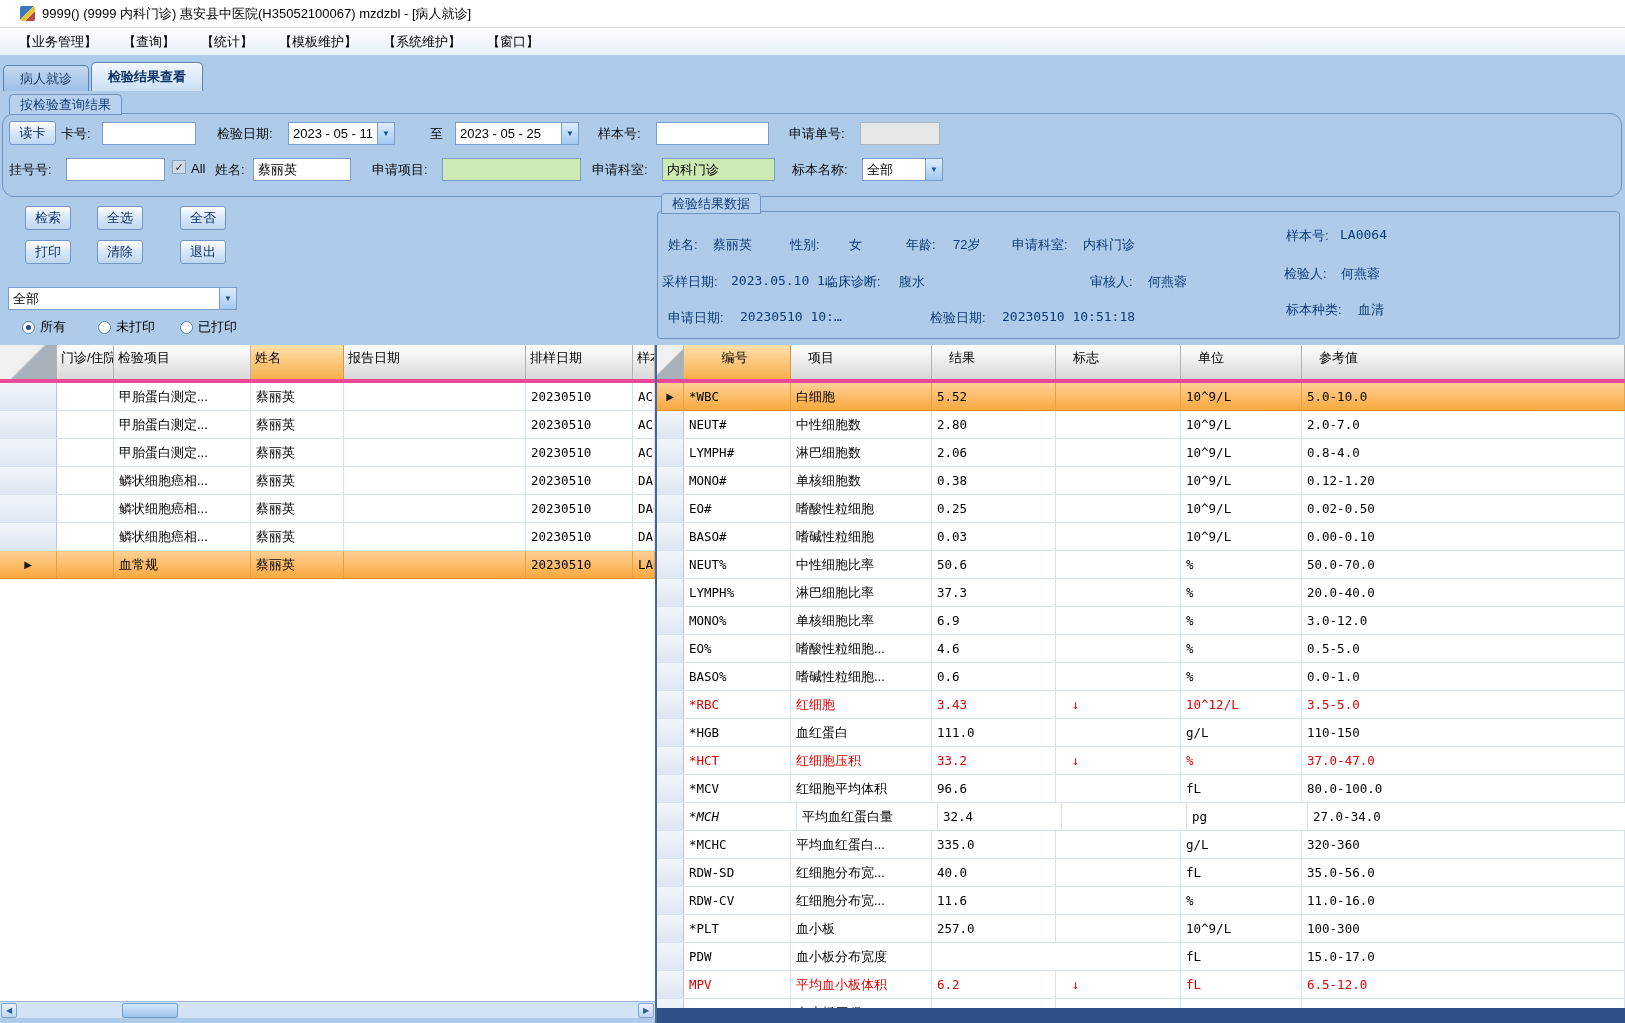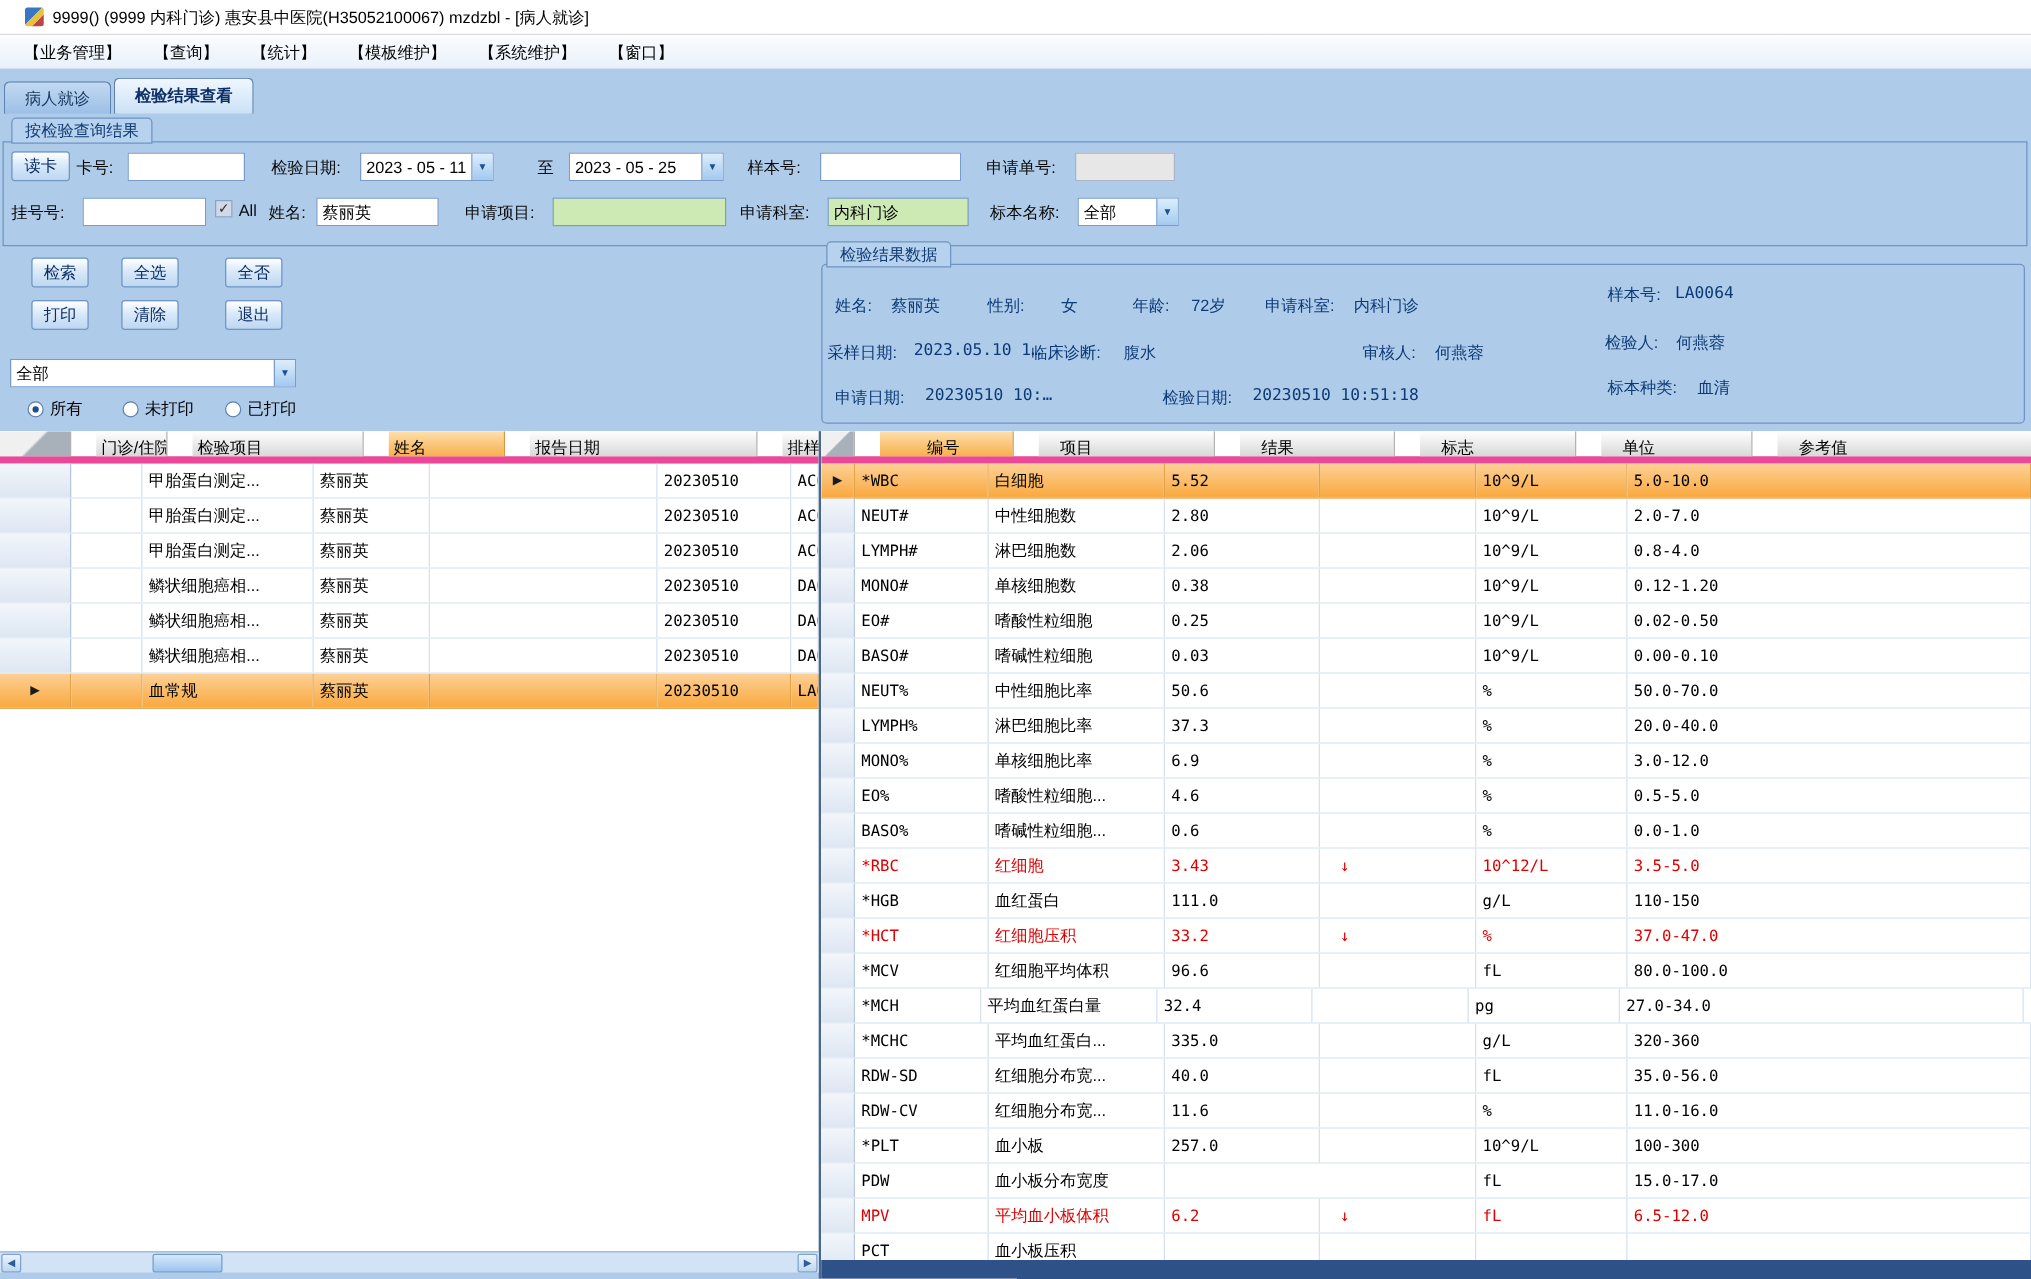--- a/index.html
+++ b/index.html
@@ -14,21 +14,21 @@
   .top-right-fragment { position:absolute; left:1183px; top:0; width:442px; height:9px; background:#c3c3c3; border-bottom:1px solid #a8a8a8; }
   .menubar { position:absolute; left:0; top:28px; width:1625px; height:28px; background:linear-gradient(#fbfdff,#e9f0fa); border-bottom:1px solid #b6c9e0; display:flex; align-items:center; padding-left:6px; }
   .menu-item { padding:4px 13px; color:#000; white-space:nowrap; cursor:default; }
 
   
   .tabstrip { position:absolute; left:3px; top:58px; height:33px; display:flex; align-items:flex-end; gap:2px; }
   .tab { height:26px; line-height:25px; padding:0 16px; border:1px solid #5d82ad; border-bottom:none; border-radius:5px 5px 0 0; background:linear-gradient(#c2d9f2,#9dbfe6); color:#16375f; white-space:nowrap; cursor:default; }
   .tab.active { height:29px; line-height:28px; background:linear-gradient(#f0f7fe,#cbe1f6); font-weight:bold; color:#0d3068; }
 
   
-  .group { position:absolute; border:1px solid #6f94c2; border-radius:0; }
+  .group { position:absolute; border:1px solid #6f94c2; border-radius:12px; }
   .group-label { position:absolute; left:6px; top:-20px; height:21px; line-height:19px; padding:0 10px; background:#b7d2ef; border:1px solid #6f94c2; border-radius:4px 4px 0 0; color:#123c72; white-space:nowrap; }
   .query-group { left:2px; top:113px; width:1620px; height:84px; }
 
   .flabel { position:absolute; white-space:nowrap; color:#0a0a0a; }
   .field { position:absolute; height:23px; border:1px solid #7a9cc9; background:#fff; font-family:inherit; font-size:13px; padding:0 4px; outline:none; }
   .field.green { background:#cdeab4; }
   .field.gray  { background:#e7e7e7; border-color:#a9b4c4; }
 
   .combo { position:absolute; height:23px; display:flex; background:#fff; border:1px solid #7a9cc9; }
   .combo-text { flex:1; padding:0 4px; line-height:21px; overflow:hidden; white-space:nowrap; }
@@ -52,21 +52,21 @@
   #result-panel { position:absolute; left:657px; top:196px; width:966px; height:149px; }
   .result-border { position:absolute; left:0; top:15px; width:963px; height:128px; border:1px solid #6f94c2; border-radius:4px; }
   .result-label { position:absolute; left:4px; top:-3px; height:21px; line-height:19px; padding:0 10px; background:#b7d2ef; border:1px solid #6f94c2; border-radius:4px 4px 0 0; color:#123c72; }
   .rlabel,.rvalue { position:absolute; white-space:nowrap; color:#0d3a75; }
 
   
   .table-box { position:absolute; background:#fff; overflow:hidden; }
   #left-table  { left:0;   top:345px; width:655px; height:656px; }
   #right-table { left:657px; top:345px; width:968px; height:678px; }
   .trow { display:flex; height:28px; background:#fff; border-bottom:1px solid #d6e2f0; }
-  .trow.thead { height:26px; border-bottom:6px solid #ec4899;gap:20px; }
+  .trow.thead { height:38px; border-bottom:4px solid #ec4899; }
   .tcell { flex:none; padding:0 5px; line-height:27px; overflow:hidden; white-space:nowrap; border-right:1px solid #d6e2f0; font-size:13px; }
   .tcell.mono { font-family:"DejaVu Sans Mono",monospace; font-size:12.5px; }
   .hcell { background:linear-gradient(#ffffff,#d8d8d8); border-right:1px solid #b2b2b2; line-height:25px; color:#000; }
   .lt-head .hcell { padding-left:4px; }
   .rt-head .hcell { padding-left:17px; }
   .hcell.orange { background:linear-gradient(#fedfad,#f7b04c); border-right-color:#d29a44; }
   .rt-head .hcell.orange { text-align:center; padding-left:0; }
   .hcell.corner { background:linear-gradient(135deg,#f0f0f0 48%,#a8b0ba 52%); }
   .selcell { background:linear-gradient(#f2f6fb,#dde6f2); border-right:1px solid #b9c6d6; text-align:center; padding:0; font-size:10px; line-height:28px; color:#1a1a1a; }
   .trow.selected .tcell { background:linear-gradient(#fdd096,#f9a93e); border-right-color:#e2a24a; }
@@ -428,21 +428,21 @@
       <div class="tcell selcell" style="width: 27px;"></div>
       <div class="tcell mono" style="width: 107px;">*MCV</div>
       <div class="tcell" style="width: 141px;">红细胞平均体积</div>
       <div class="tcell mono" style="width: 124px;">96.6</div>
       <div class="tcell mono flagcell" style="width: 125px;"></div>
       <div class="tcell mono" style="width: 121px;">fL</div>
       <div class="tcell mono" style="width: 323px;">80.0-100.0</div>
     </div>
     <div class="trow">
       <div class="tcell selcell" style="width: 27px;"></div>
-      <div class="tcell mono" style="width: 101px;">*MCH</div>
+      <div class="tcell mono" style="width: 113px; font-style: italic;">*MCH</div>
       <div class="tcell" style="width: 141px;">平均血红蛋白量</div>
       <div class="tcell mono" style="width: 124px;">32.4</div>
       <div class="tcell mono flagcell" style="width: 125px;"></div>
       <div class="tcell mono" style="width: 121px;">pg</div>
       <div class="tcell mono" style="width: 323px;">27.0-34.0</div>
     </div>
     <div class="trow">
       <div class="tcell selcell" style="width: 27px;"></div>
       <div class="tcell mono" style="width: 107px;">*MCHC</div>
       <div class="tcell" style="width: 141px;">平均血红蛋白...</div>

